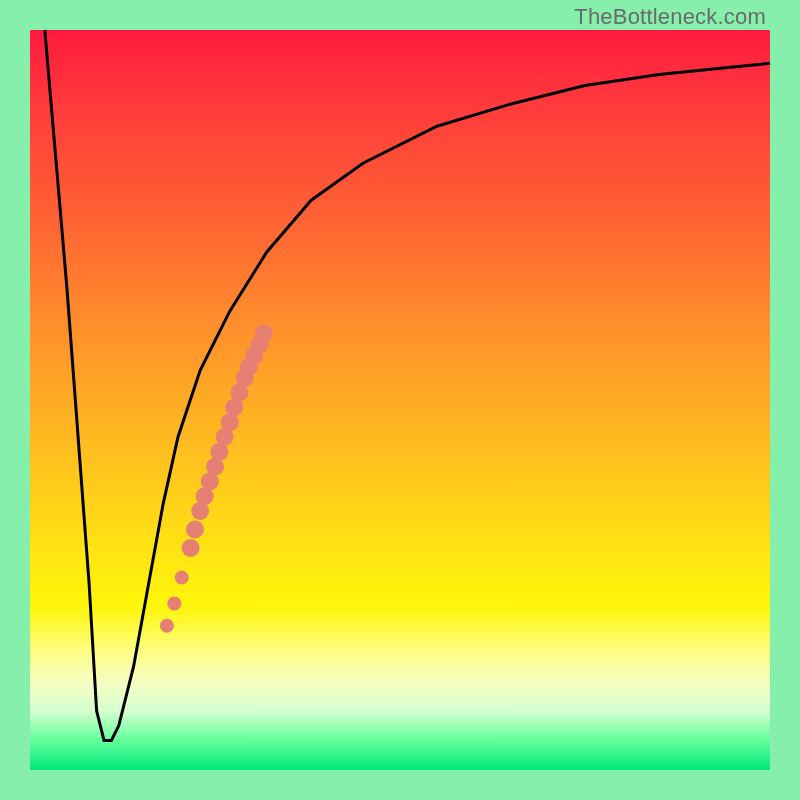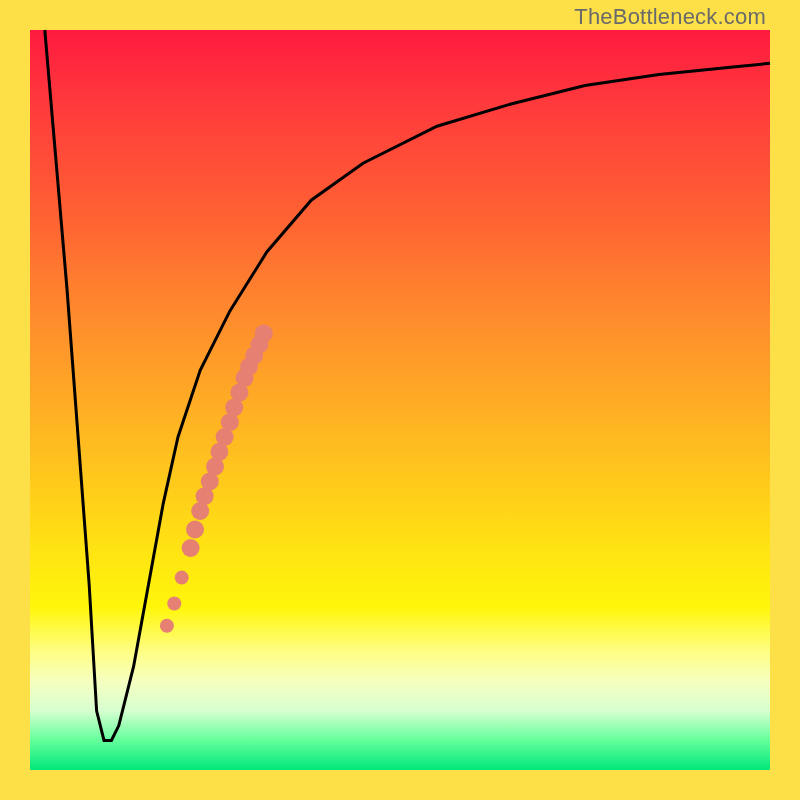--- a/index.html
+++ b/index.html
@@ -8,21 +8,21 @@
     width: 800px;
     height: 800px;
     background: #000;
     overflow: hidden;
     font-family: Arial, Helvetica, sans-serif;
   }
   .stage {
     position: relative;
     width: 800px;
     height: 800px;
-    background: #fde047;
+    background: #86efac;
   }
   .plot-area {
     position: absolute;
     left: 30px;
     top: 30px;
     width: 740px;
     height: 740px;
     
     background: linear-gradient(
       to bottom,

